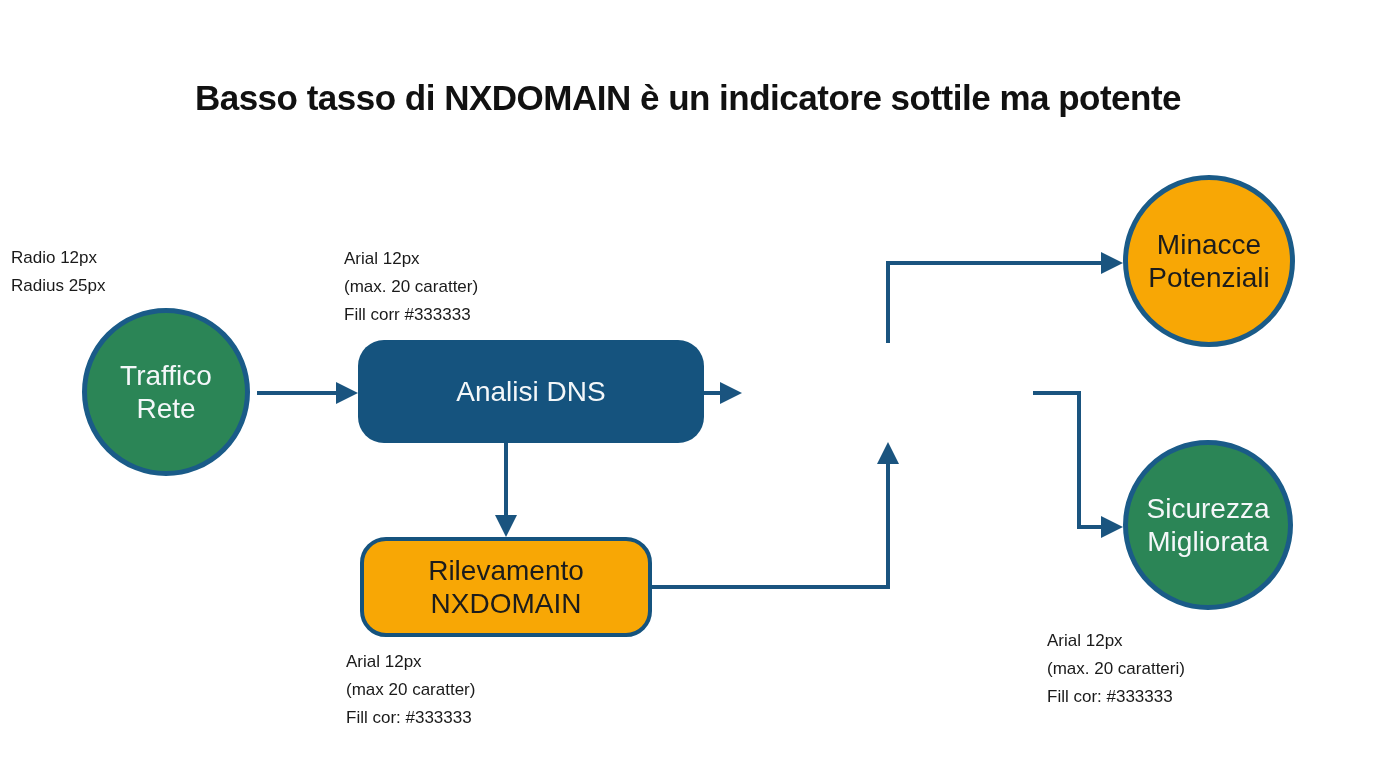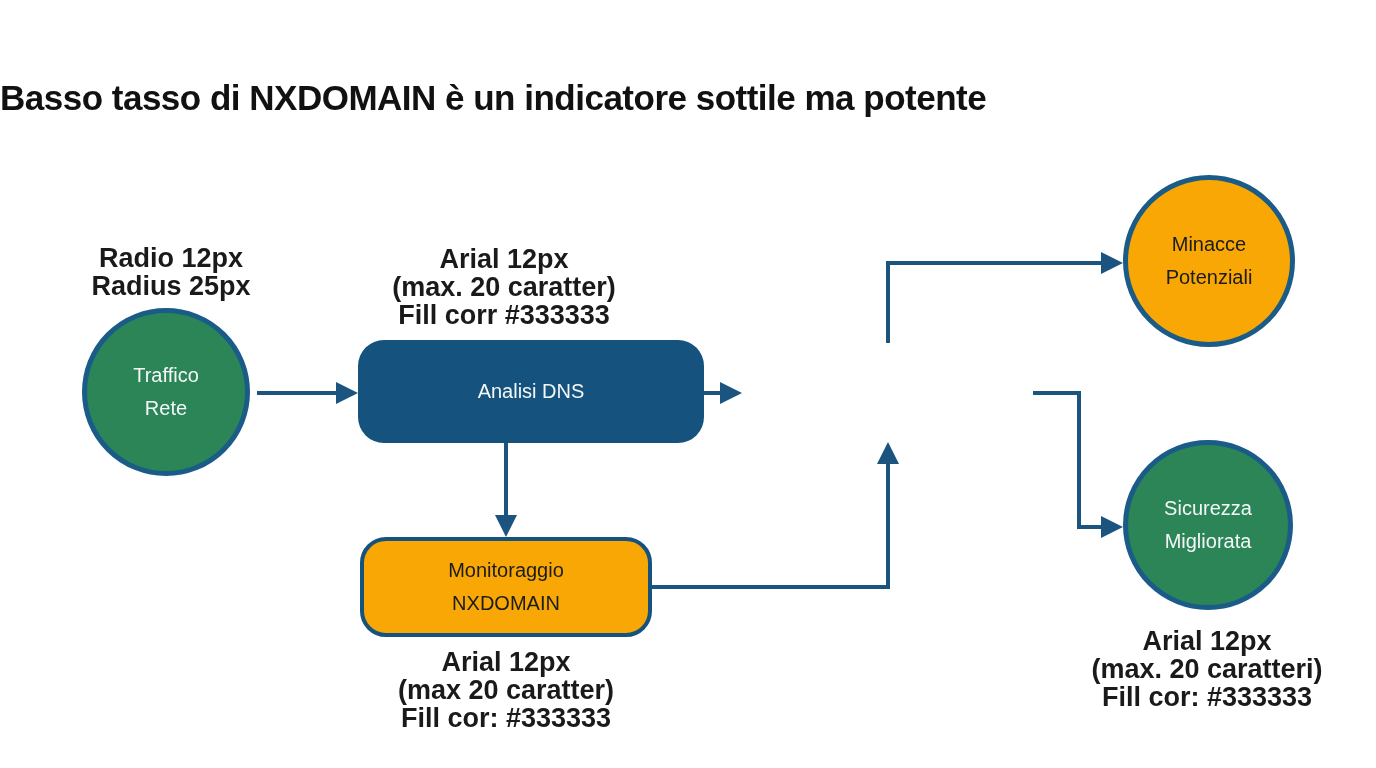--- a/index.html
+++ b/index.html
@@ -19,20 +19,21 @@
     position:relative;
     width:1376px;
     height:768px;
     background:#ffffff;
     overflow:hidden;
   }
   .diagram-title{
     position:absolute;
     left:0; top:78px;
     width:1376px;
+    text-align:center;
     font-size:35px;
     font-weight:bold;
     color:#111111;
     letter-spacing:-0.5px;
   }
   .arrow-layer{
     position:absolute;
     left:0; top:0;
     width:1376px;
     height:768px;
@@ -45,44 +46,43 @@
   .arrow-head{
     fill:var(--arrow-blue);
     stroke:none;
   }
   .node{
     position:absolute;
     display:flex;
     align-items:center;
     justify-content:center;
     text-align:center;
-    font-size:20px;
+    font-size:28px;
     line-height:33px;
     white-space:pre-line;
   }
   .node-box{
     border-radius:26px;
   }
   .node-circle{
     border-radius:50%;
   }
   .fill-blue{ background:var(--node-blue); color:var(--light-text); }
   .fill-green{ background:var(--node-green); color:var(--light-text); border:5px solid var(--border-blue); }
   .fill-orange-circle{ background:var(--node-orange); color:var(--dark-text); border:5px solid var(--border-blue); }
   .fill-orange-box{ background:var(--node-orange); color:var(--dark-text); border:4px solid var(--node-blue); }
 
   .annotation{
     position:absolute;
     width:320px;
-    text-align:center;
-    font-size:27px;
+    text-align:left;
+    font-size:17px;
     line-height:28px;
     color:var(--annotation-text);
     white-space:pre-line;
-    font-weight:bold;
   }
   .ann-traffico{ left:11px;  top:244px; }
   .ann-analisi{ left:344px; top:245px; }
   .ann-monitoraggio{ left:346px; top:648px; }
   .ann-sicurezza{ left:1047px; top:627px; }
 
   .node-traffico{ left:82px;  top:308px; width:168px; height:168px; }
   .node-analisi{ left:358px; top:340px; width:346px; height:103px; }
   .node-rilevamento{ left:742px; top:343px; width:291px; height:99px; }
   .node-monitoraggio{ left:360px; top:537px; width:292px; height:100px; }
@@ -140,21 +140,21 @@
   <div class="annotation ann-sicurezza">Arial 12px
 (max. 20 caratteri)
 Fill cor: #333333</div>
 
   <div class="node node-circle fill-green node-traffico">Traffico
 Rete</div>
 
   <div class="node node-box fill-blue node-analisi">Analisi DNS</div>
 
 
-  <div class="node node-box fill-orange-box node-monitoraggio">Monitoraggio
+  <div class="node node-box fill-orange-box node-monitoraggio">Rilevamento
 NXDOMAIN</div>
 
   <div class="node node-circle fill-orange-circle node-minacce">Minacce
 Potenziali</div>
 
   <div class="node node-circle fill-green node-sicurezza">Sicurezza
 Migliorata</div>
 
 </div>
 

